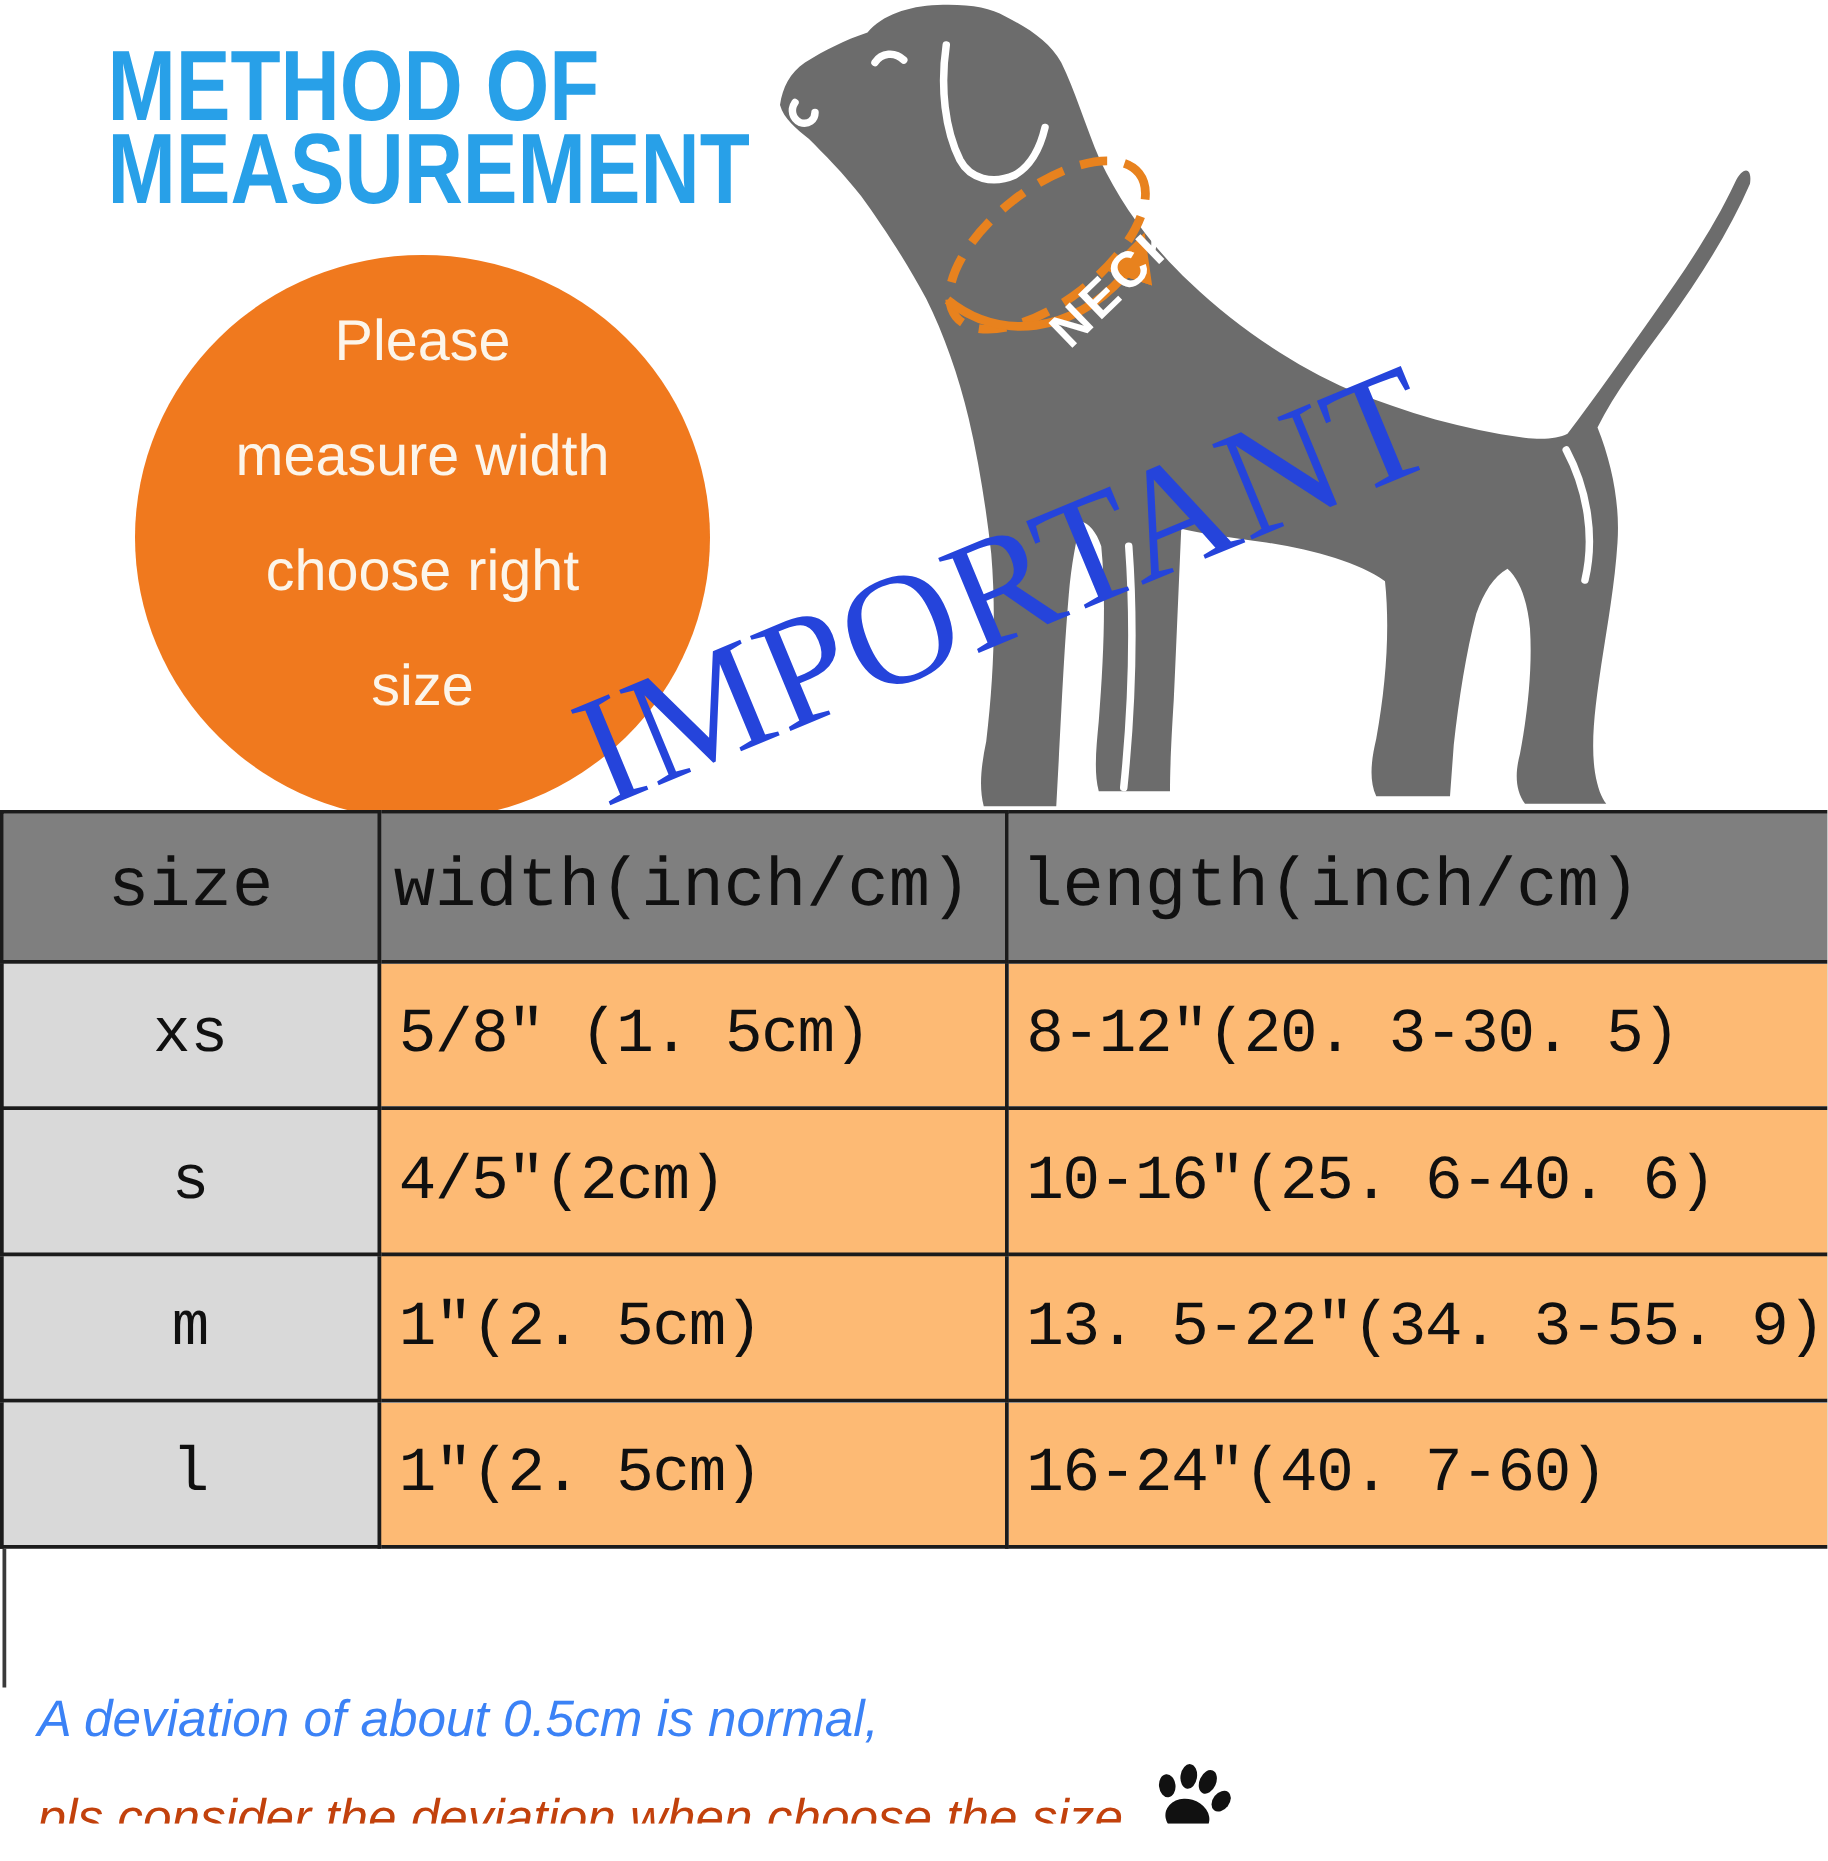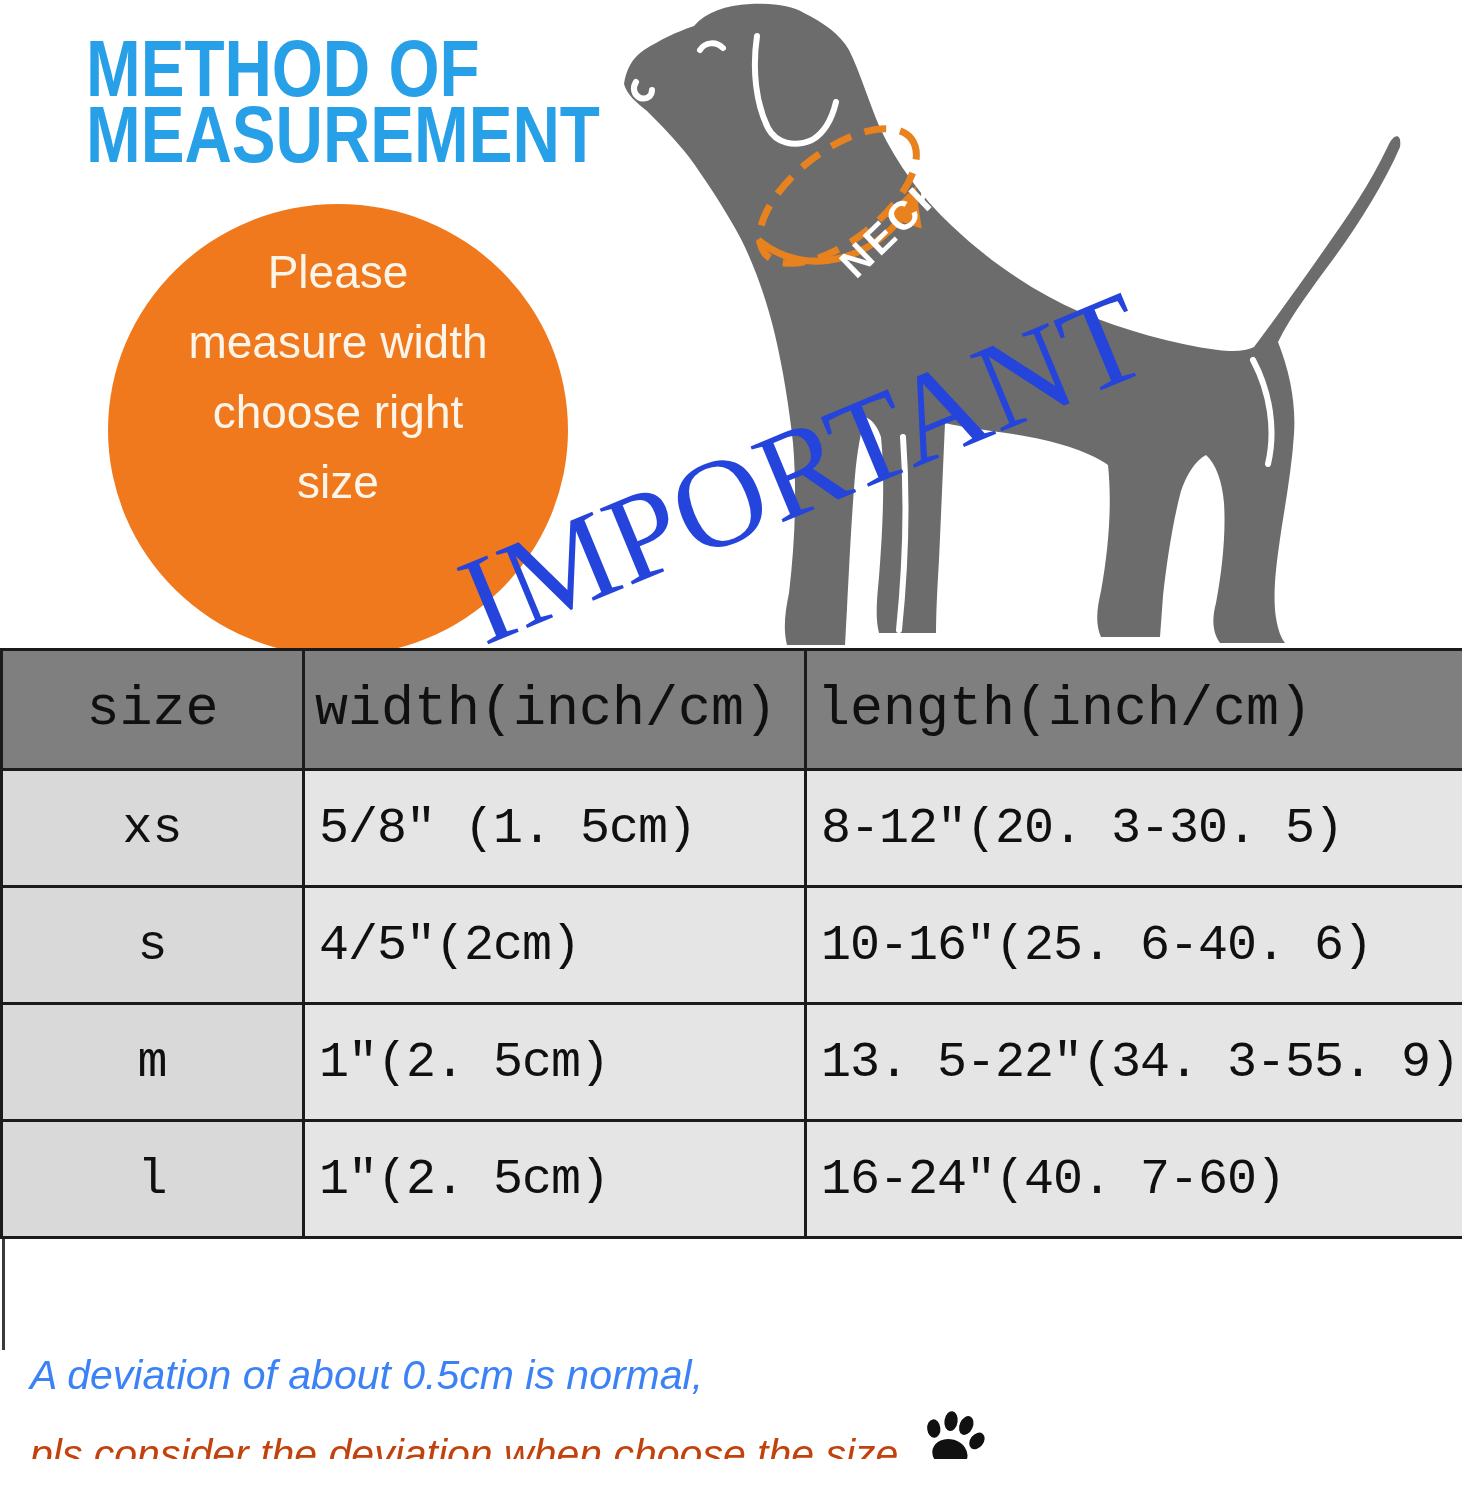--- a/index.html
+++ b/index.html
@@ -12,21 +12,21 @@
     position:absolute;left:86px;top:36px;
     font-size:80px;line-height:66px;font-weight:800;
     color:#28A0E8;transform:scaleX(0.82);transform-origin:0 0;
     white-space:nowrap;z-index:1;
   }
   
   .note-circle{
     position:absolute;left:108px;top:204px;width:460px;height:452px;
     background:#F0791E;border-radius:50%;z-index:1;
     display:flex;flex-direction:column;align-items:center;
-    padding-top:33px;box-sizing:border-box;
+    padding-top:33px;box-sizing:border-box;gap:22px;
   }
   .note-circle .line{
     font-size:46px;line-height:70px;color:#FCF5EA;white-space:nowrap;
   }
   
   .dog-svg{position:absolute;left:0;top:0;width:1462px;height:660px;z-index:2;}
   
   .size-table{
     position:absolute;left:0;top:648px;width:1462px;z-index:5;
     border-collapse:collapse;table-layout:fixed;
@@ -38,21 +38,21 @@
   .size-table col.c3{width:658px;}
   .size-table th,.size-table td{
     border:3px solid #1B1B1B;vertical-align:middle;overflow:hidden;white-space:nowrap;
   }
   .size-table thead tr{height:120px;}
   .size-table tbody tr{height:117px;}
   .size-table th{background:#7F7F7F;font-weight:normal;font-size:55px;}
   .size-table th.h-size{text-align:center;}
   .size-table th.h-left{text-align:left;padding-left:10px;}
   .size-table td.size-col{background:#D9D9D9;text-align:center;font-size:50px;}
-  .size-table td.val{background:#e5e5e5;text-align:left;padding-left:14px;
+  .size-table td.val{background:#fdba74;text-align:left;padding-left:14px;
     font-size:50px;letter-spacing:-1px;}
   
   .table-tail-line{
     position:absolute;left:2px;top:1236px;height:114px;width:0;
     border-left:3px solid #3a3a3a;z-index:4;
   }
   
   .footer-line1{
     position:absolute;left:30px;top:1352px;font-size:41px;font-style:italic;
     color:#3b82f6;white-space:nowrap;z-index:3;

